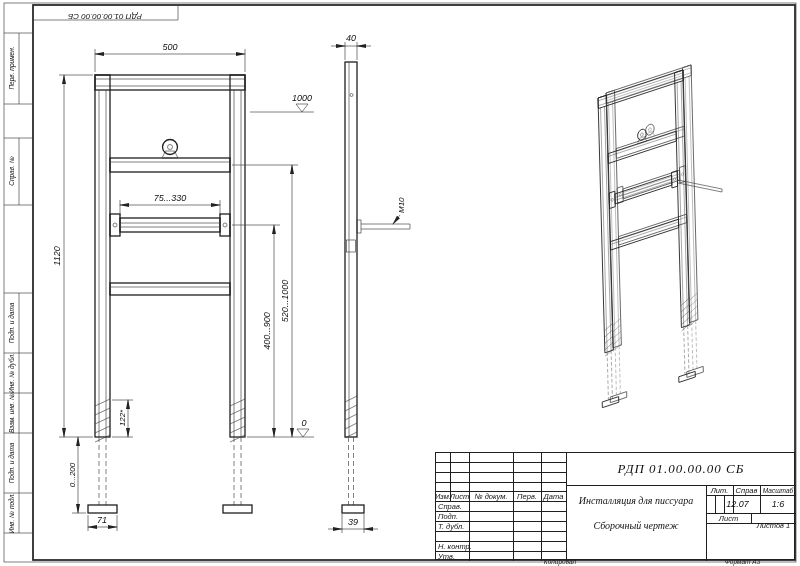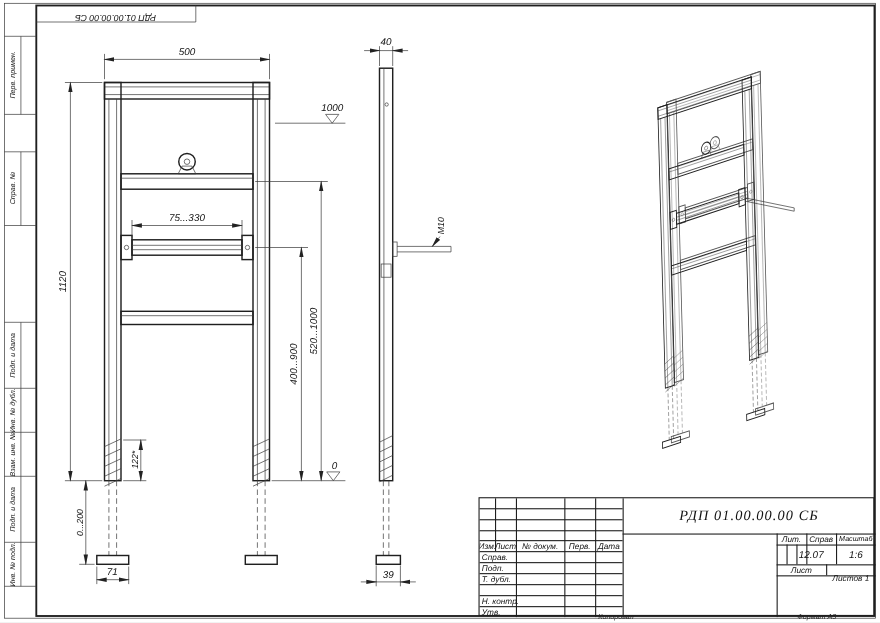--- a/index.html
+++ b/index.html
@@ -278,20 +278,22 @@
   <div class="cellt" style="left:105px;top:38px;width:25px;height:10px">Дата</div>
 
   <div class="cellt left" style="left:0;top:48px;width:33px;height:10px">Справ.</div>
   <div class="cellt left" style="left:0;top:58px;width:33px;height:10px">Подп.</div>
   <div class="cellt left" style="left:0;top:68px;width:33px;height:10px">Т. дубл.</div>
   <div class="cellt left" style="left:0;top:88px;width:33px;height:10px">Н. контр.</div>
   <div class="cellt left" style="left:0;top:98px;width:33px;height:10px">Утв.</div>
 
   <div class="cellt doc" style="left:130px;top:0;width:230px;height:32px">РДП 01.00.00.00 СБ</div>
 
+  <div class="cellt name" style="left:130px;top:36px;width:140px;height:22px">Инсталляция для писсуара</div>
+  <div class="cellt name" style="left:130px;top:62px;width:140px;height:20px">Сборочный чертеж</div>
 
   <div class="cellt" style="left:270px;top:32px;width:27px;height:10px">Лит.</div>
   <div class="cellt" style="left:297px;top:32px;width:27px;height:10px">Справ</div>
   <div class="cellt" style="left:324px;top:32px;width:36px;height:10px;font-size:6.5px">Масштаб</div>
   <div class="cellt val" style="left:288px;top:42px;width:27px;height:18px">12.07</div>
   <div class="cellt val" style="left:324px;top:42px;width:36px;height:18px">1:6</div>
 
   <div class="cellt" style="left:270px;top:60px;width:45px;height:10px">Лист</div>
   <div class="cellt" style="left:315px;top:67px;width:45px;height:10px">
     <span>Листов</span>&nbsp;

